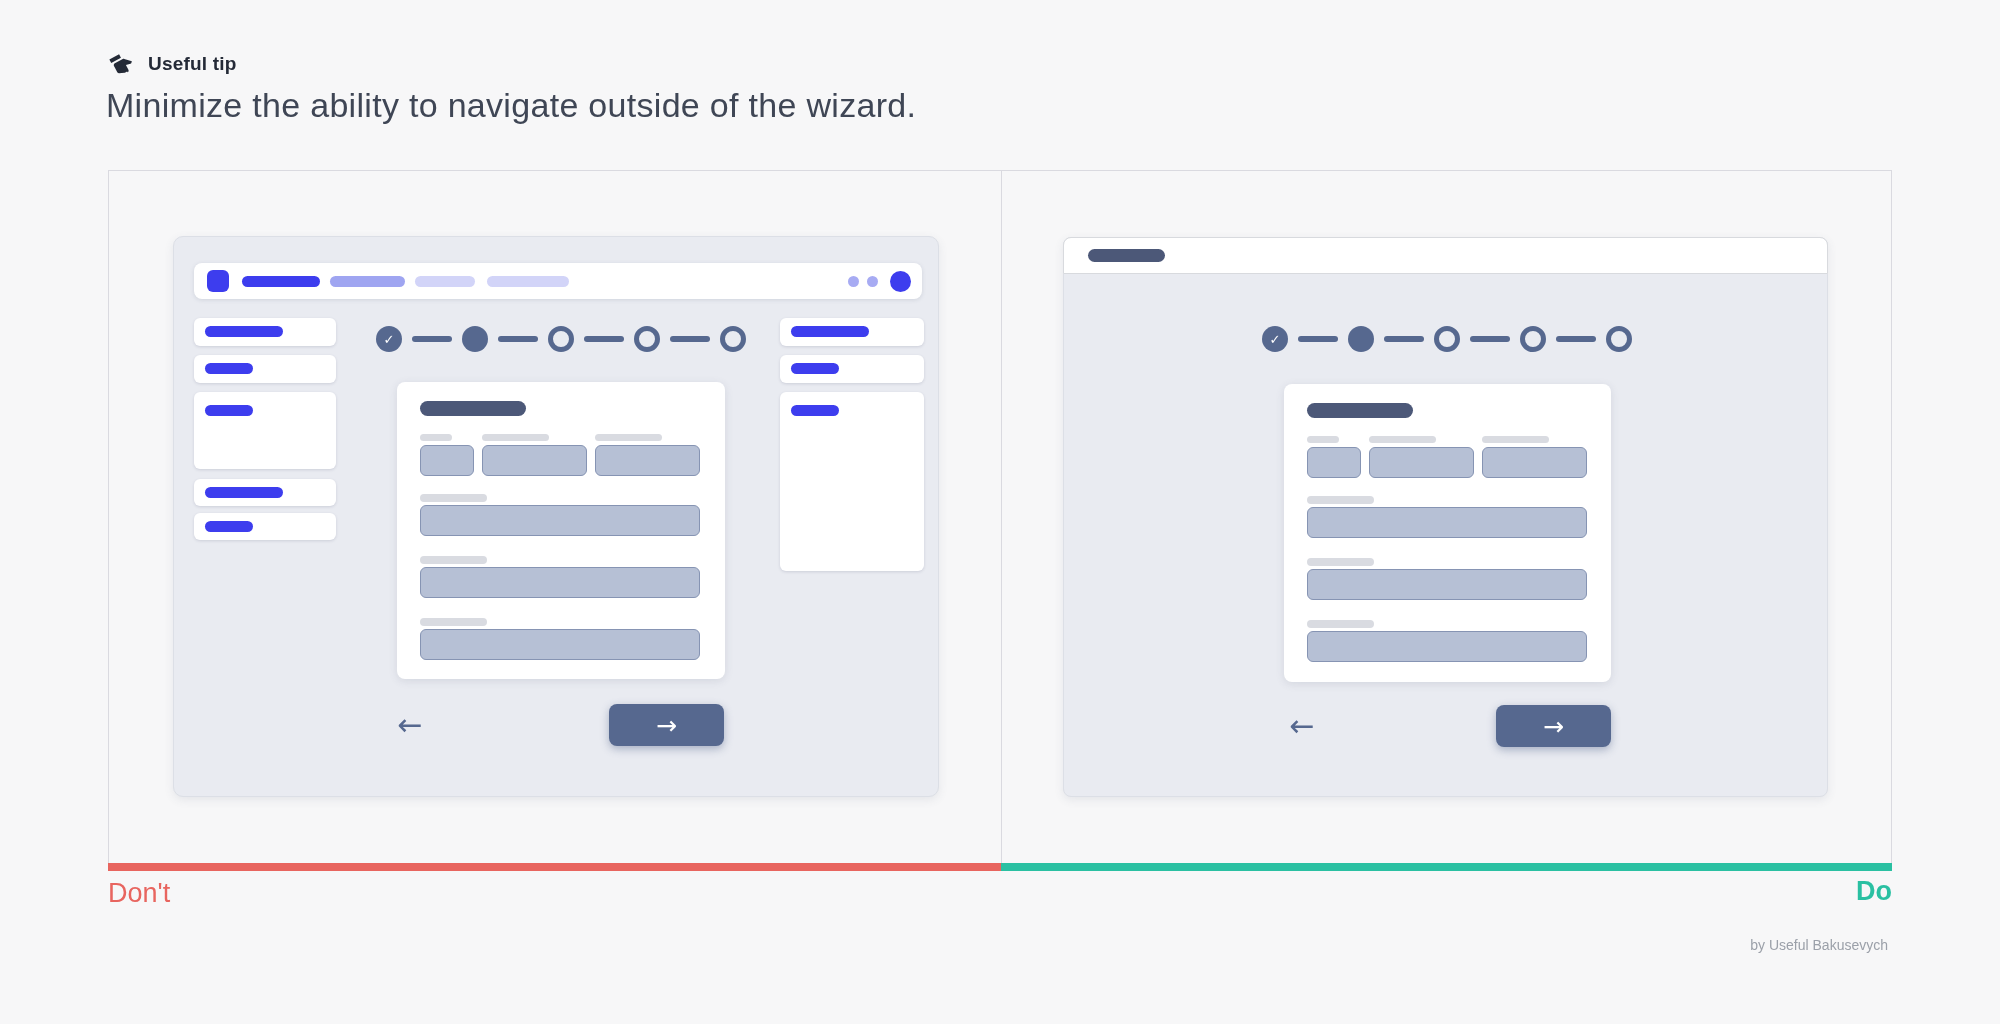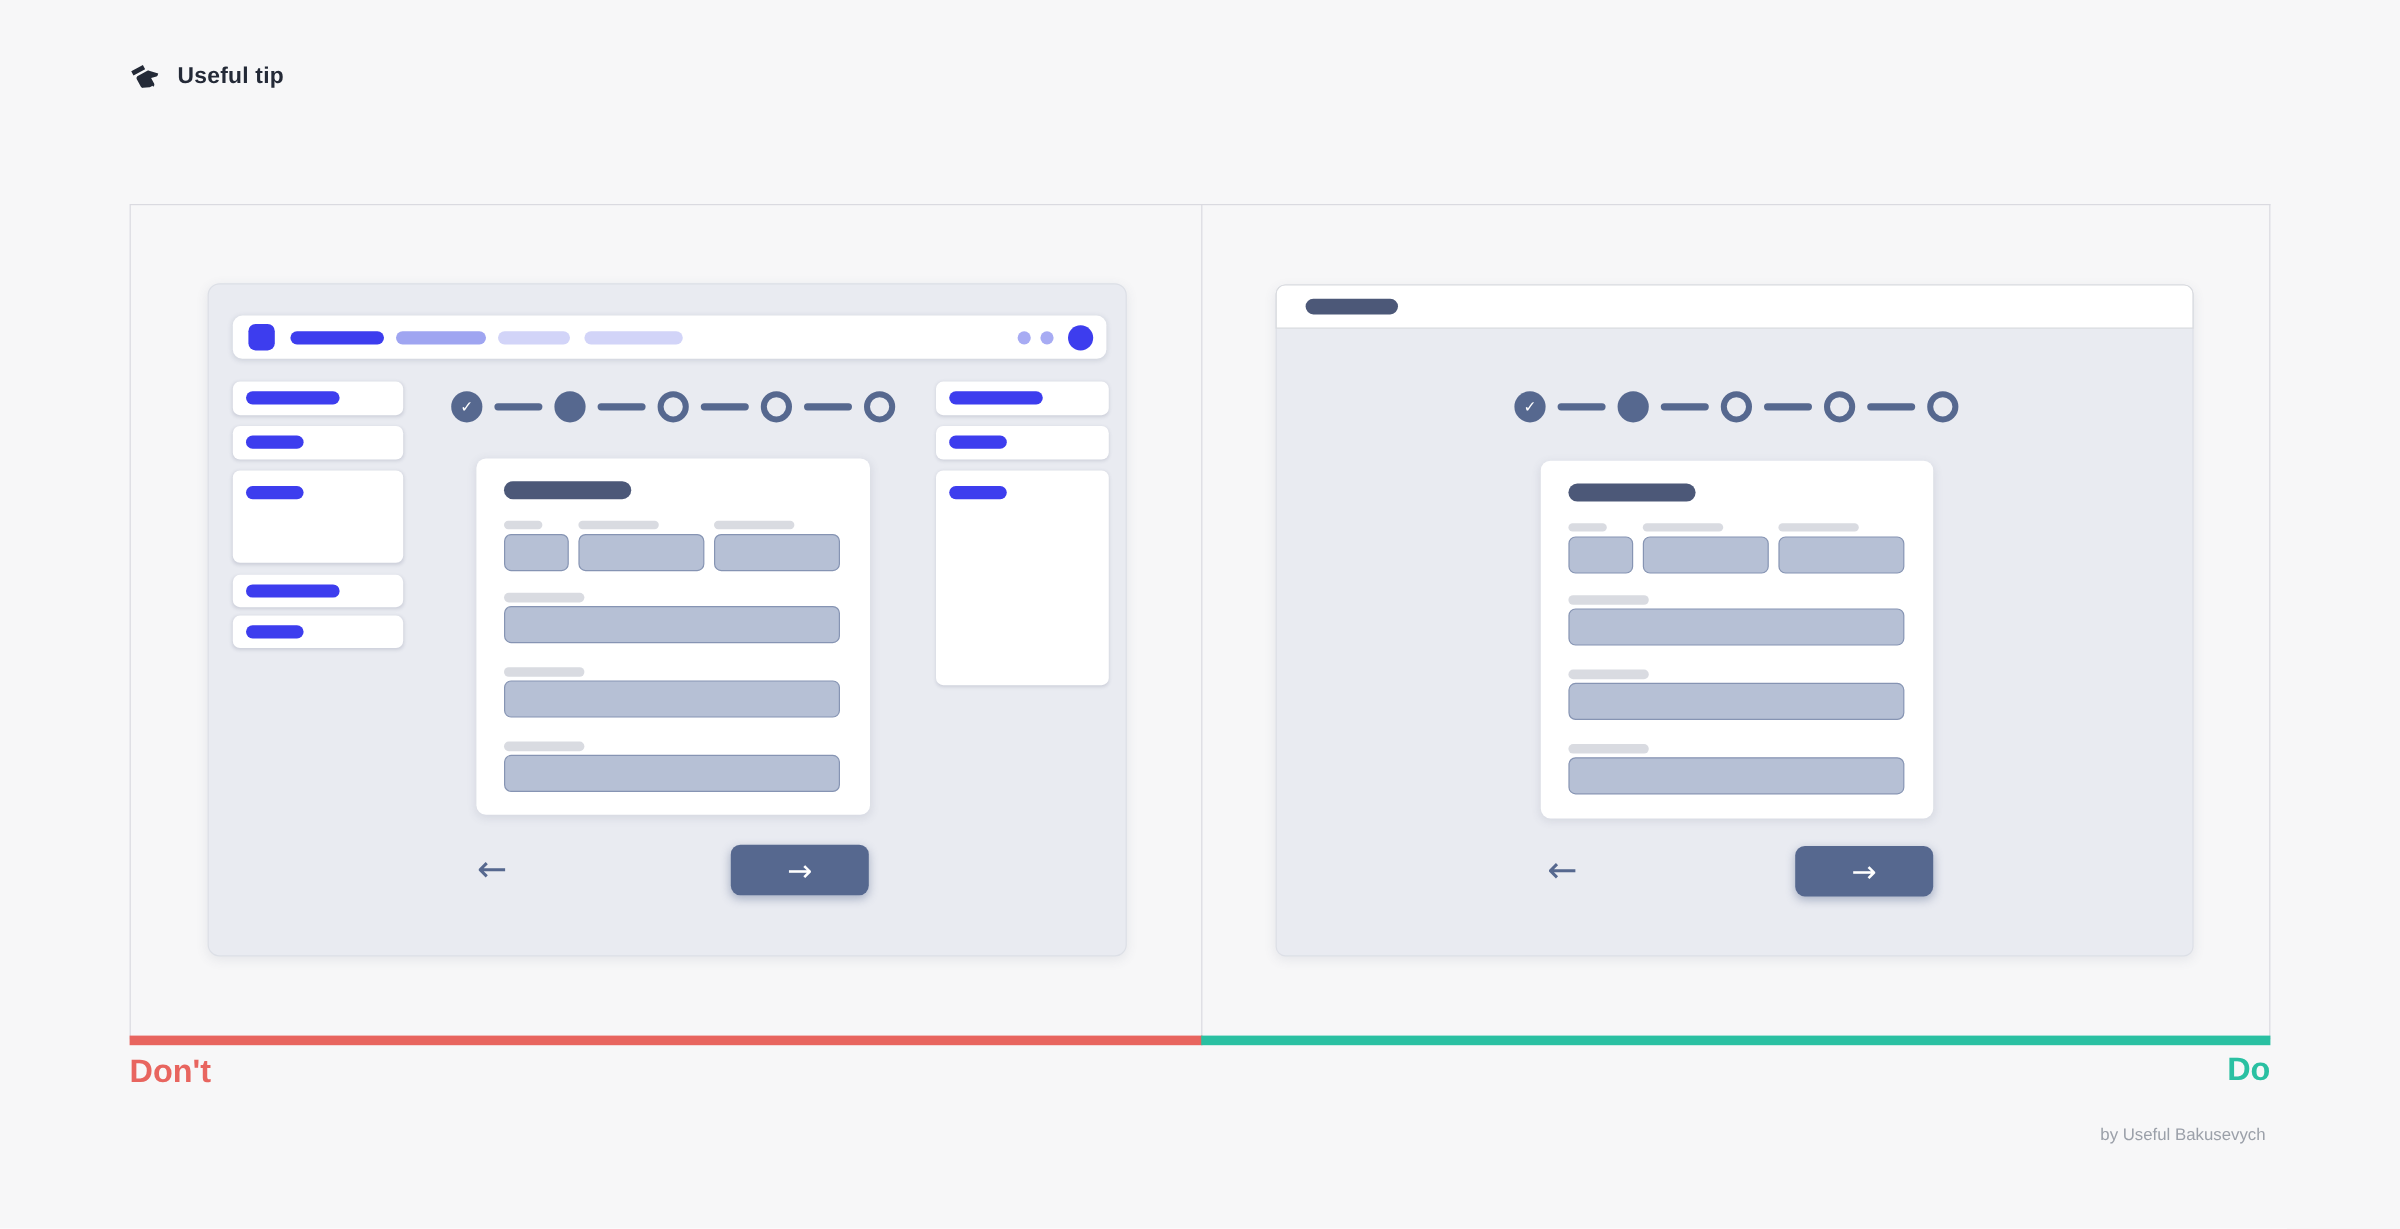--- a/index.html
+++ b/index.html
@@ -16,21 +16,21 @@
 
   
   .panel { position:absolute; top:170px; height:696px; border:1px solid var(--panel-border,#dadae0); }
   .panel-dont { left:108px; width:894px; }
   .panel-do { left:1001px; width:891px; border-left:none; }
 
   .bar { position:absolute; top:863px; height:8px; z-index:3; }
   .bar-dont { left:108px; width:894px; background:var(--dont-red,#e8655f); }
   .bar-do { left:1001px; width:891px; background:var(--do-green,#2ac0a2); }
 
-  .dont-label { position:absolute; left:108px; top:878px; font-size:27px; font-weight:700; color:var(--dont-red,#e8655f); }
+  .dont-label { position:absolute; left:108px; top:878px; font-size:27px; font-weight:400; color:var(--dont-red,#e8655f); }
   .do-label { position:absolute; left:1692px; top:876px; width:200px; text-align:right; font-size:27px; font-weight:700; color:var(--do-green,#2ac0a2); }
   .attribution { position:absolute; left:1588px; top:937px; width:300px; text-align:right; font-size:14px; color:var(--attribution-gray,#9ba0a9); }
 
   
   .window-surface { position:absolute; background:var(--window-bg,#e9ebf1); border:1px solid #dcdfe6; box-shadow:0 3px 10px rgba(70,80,110,.10); }
 
   .stepper { position:absolute; display:flex; align-items:center; gap:10px; height:26px; }
   .step { width:26px; height:26px; border-radius:50%; flex:0 0 auto; }
   .step.completed, .step.current { background:var(--slate,#56688f); }
   .step.completed { display:flex; align-items:center; justify-content:center; }
@@ -97,20 +97,21 @@
 <div id="screen">
 
   <div class="badge-row">
     <span class="thumb-wrap">
       <svg viewBox="0 0 24 24">
           <path d="M2 10h4v11H2zM22 11c0-1.1-.9-2-2-2h-5.3l.95-4.57c.1-.5-.05-1.02-.4-1.38L14.2 2 8.6 7.6c-.38.36-.6.86-.6 1.4v9c0 1.1.9 2 2 2h7c.78 0 1.48-.45 1.81-1.15l2.1-4.9c.06-.14.09-.3.09-.45V11z"></path>
         </svg>
     </span>
     <span class="badge-label">Useful tip</span>
   </div>
+  <h1 class="page-title">Minimize the ability to navigate outside of the wizard.</h1>
 
   <div class="panel panel-dont">
     <div class="window-surface browser-window">
 
       <div class="navbar">
         <div class="logo"></div>
         <div class="nav-pill np1"></div>
         <div class="nav-pill np2"></div>
         <div class="nav-pill np3"></div>
         <div class="nav-pill np4"></div>

